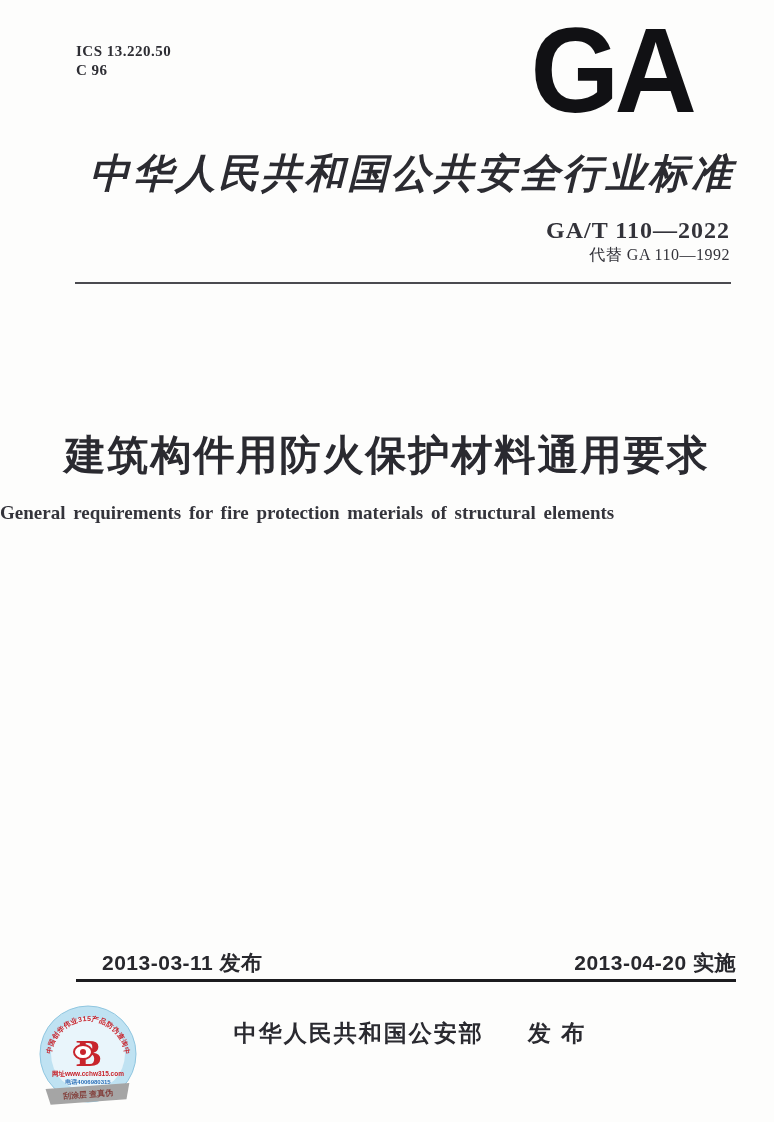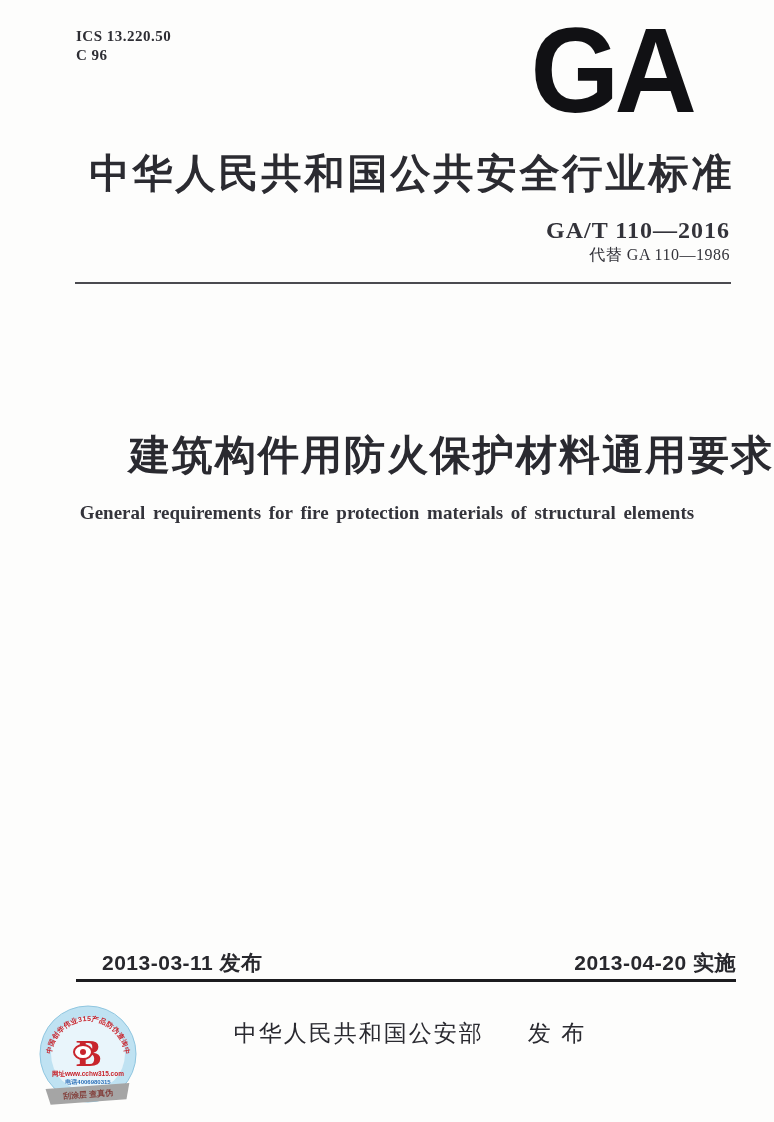--- a/index.html
+++ b/index.html
@@ -7,41 +7,42 @@
     position:relative;
     width:774px;height:1122px;
     margin:0 auto;
     background:#fdfdfc;
     overflow:hidden;
     font-family:"Liberation Sans",sans-serif;
     color:#2c2c32;
   }
   
   .ics-block{
-    position:absolute;left:76px;top:27px;
+    position:absolute;left:76px;top:42px;
     font-family:"Liberation Serif",serif;
     font-weight:bold;font-size:15px;line-height:19px;
     letter-spacing:0.5px;color:#2e2e34;
   }
   
   .ga-logo{
     position:absolute;right:82px;top:18px;
     font-family:"Liberation Sans",sans-serif;
     font-weight:800;font-size:120px;line-height:104px;
     letter-spacing:-5px;color:#111114;
     transform:scaleX(0.95);transform-origin:right top;
   }
   
   .category{
     position:absolute;left:8px;right:0;top:146px;
     padding-left:42px;
     text-align:center;
     font-size:40px;font-weight:bold;
     letter-spacing:3px;color:#2b2b31;
     white-space:nowrap;
+    font-style:italic;
   }
   
   .std-num{
     position:absolute;right:44px;top:216px;
     text-align:right;
     font-family:"Liberation Serif",serif;color:#33333a;
   }
   .std-code{font-size:24px;font-weight:bold;letter-spacing:1px;line-height:28px;}
   .std-replaces{font-size:16px;line-height:22px;letter-spacing:0.5px;}
   
@@ -49,46 +50,45 @@
     position:absolute;left:75px;top:282px;width:656px;height:2px;
     background:#4a4a50;
   }
   .rule-bottom{
     position:absolute;left:76px;top:979px;width:660px;height:3px;
     background:#1c1c1f;
   }
   
   .title-cn{
     position:absolute;left:0;right:0;top:428px;
-    text-align:right;
+    text-align:center;
     font-size:41px;font-weight:bold;letter-spacing:2px;
     color:#2a2a30;white-space:nowrap;
   }
   .title-en{
     position:absolute;left:0;right:0;top:502px;
-    text-align:center;
     font-family:"Liberation Serif",serif;
     font-size:19px;font-weight:bold;word-spacing:3px;
     color:#34343b;
   }
   
   .date-issue{
     position:absolute;left:78px;top:949px;
     font-size:21px;font-weight:bold;letter-spacing:0.5px;color:#28282d;margin-left:24px;
   }
   .date-impl{
     position:absolute;right:38px;top:949px;
     font-size:21px;font-weight:bold;letter-spacing:0.5px;color:#28282d;
   }
   
   .publisher-row{
     position:absolute;left:0;right:0;top:1018px;
     padding-left:46px;
     text-align:center;
-    font-size:23px;font-weight:normal;letter-spacing:2px;
+    font-size:23px;font-weight:bold;letter-spacing:2px;
     color:#2a2a30;white-space:nowrap;
   }
   .publisher-gap{display:inline-block;width:44px;}
   
   .seal{
     position:absolute;left:38px;top:1004px;width:100px;height:108px;
   }
 </style>
 </head>
 <body>
@@ -98,22 +98,22 @@
   <div class="ics-block">
     <div>ICS 13.220.50</div>
     <div>C 96</div>
   </div>
 
   <div class="ga-logo">GA</div>
 
   <div class="category">中华人民共和国公共安全行业标准</div>
 
   <div class="std-num">
-    <div class="std-code">GA/T 110—2016</div>
-    <div class="std-replaces">代替 GA 110—1986</div>
+    <div class="std-code">GA/T 110—2022</div>
+    <div class="std-replaces">代替 GA 110—1992</div>
   </div>
 
   <div class="rule-top"></div>
 
   <div class="title-cn">建筑构件用防火保护材料通用要求</div>
   <div class="title-en">General requirements for fire protection materials of structural elements</div>
 
   <div class="date-issue">2013-03-11 发布</div>
   <div class="date-impl">2013-04-20 实施</div>
 

